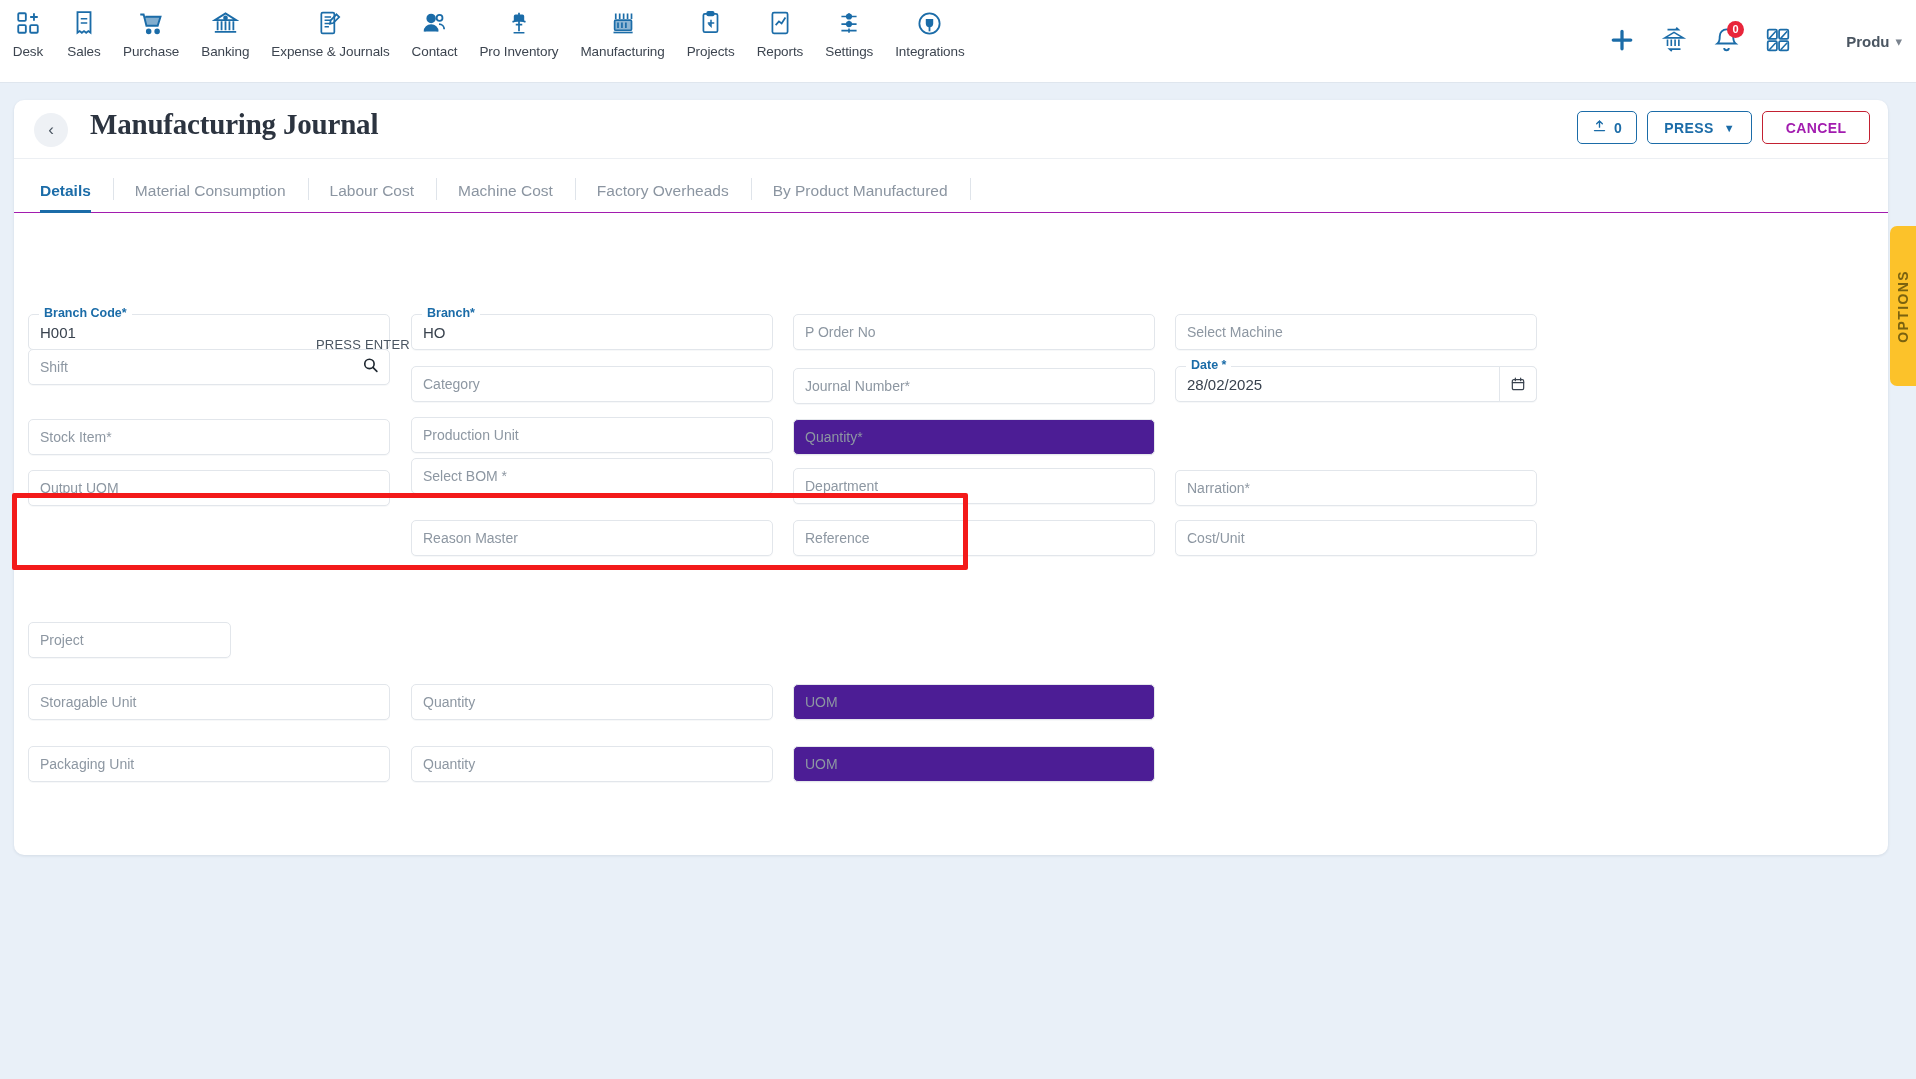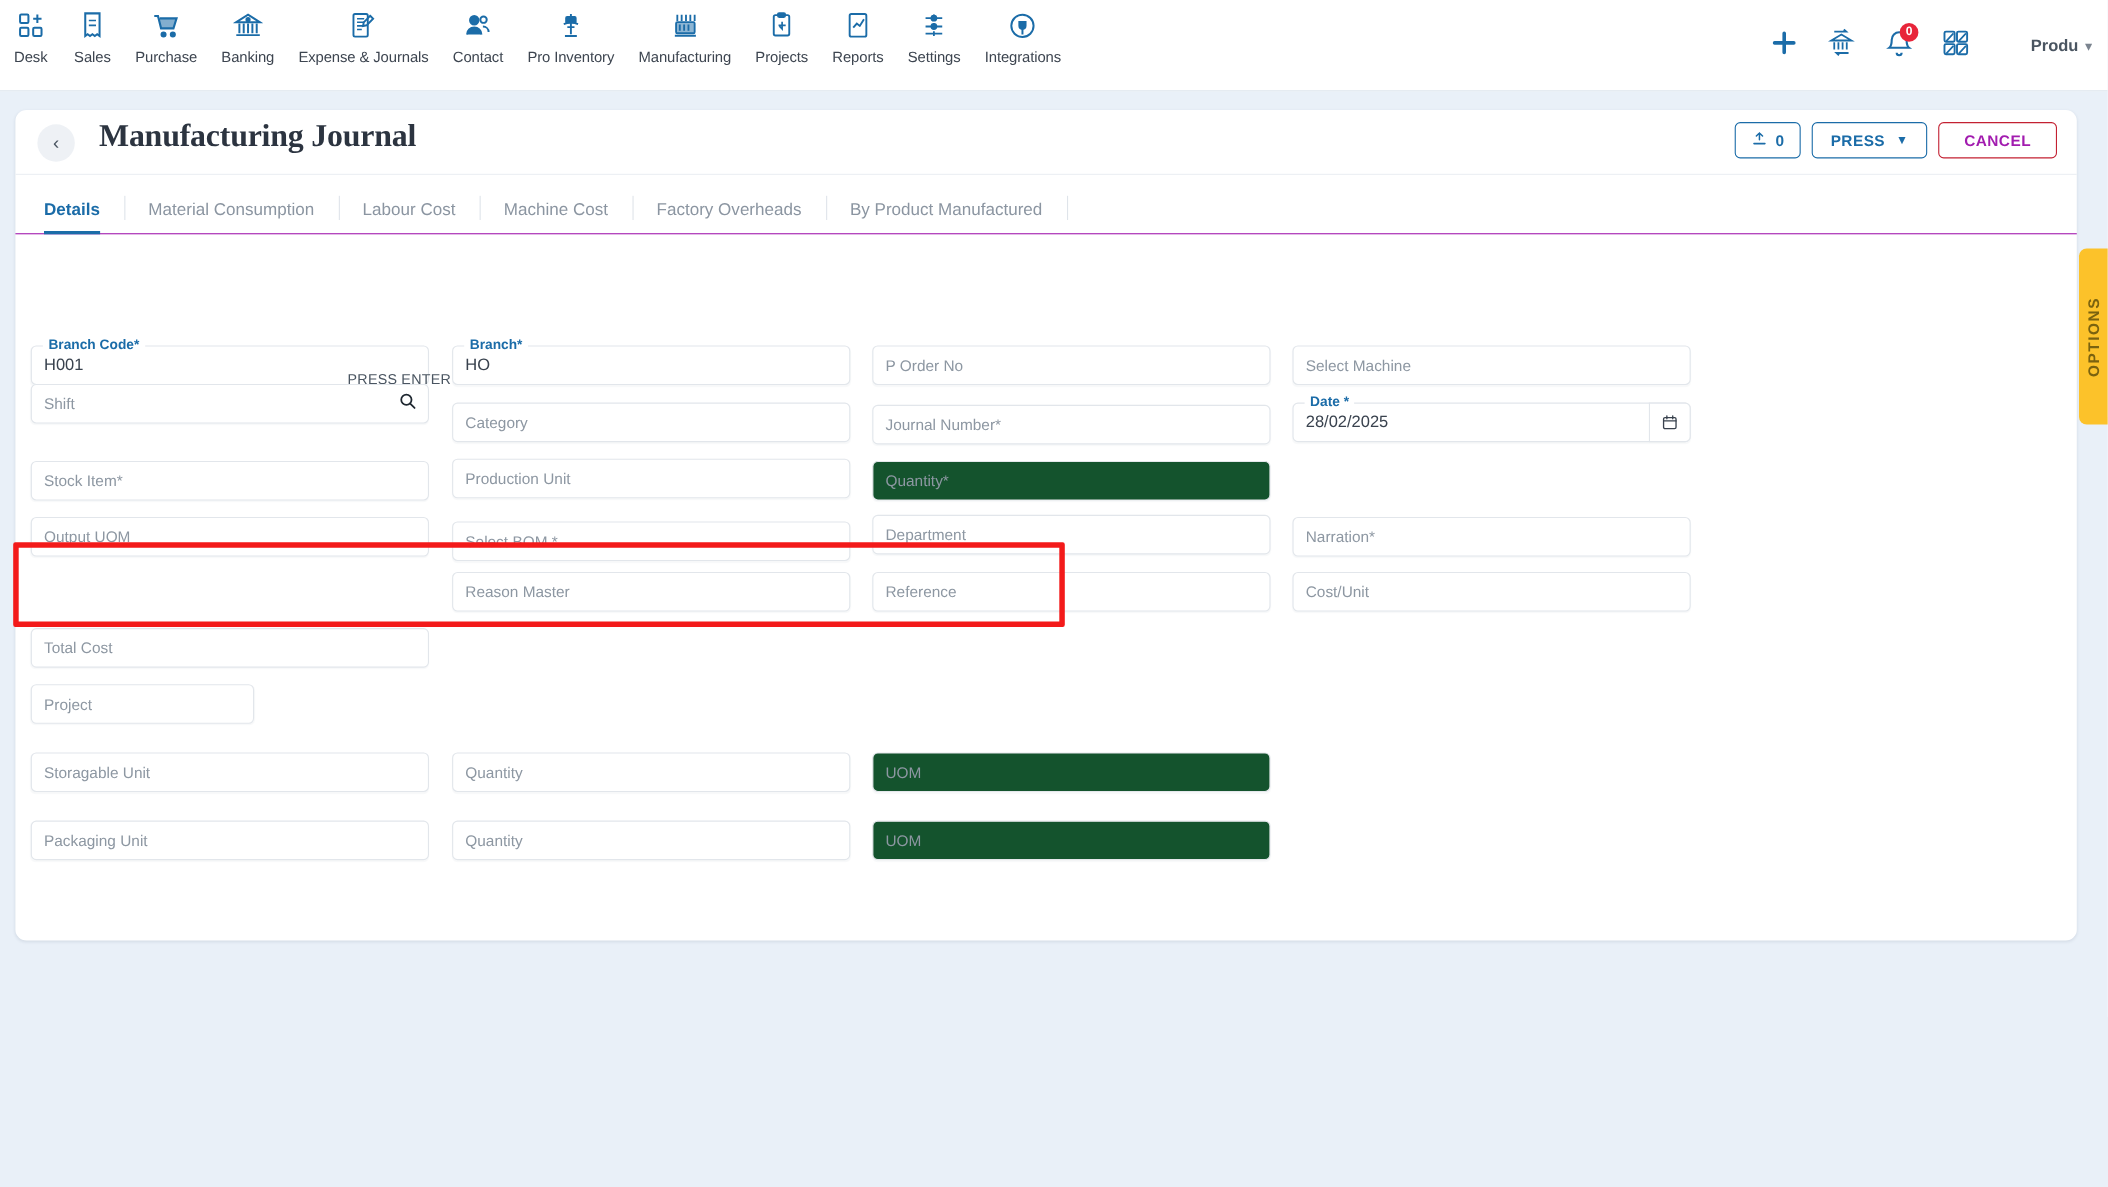--- a/index.html
+++ b/index.html
@@ -139,21 +139,21 @@
     padding: 26px 0 0 0;
   }
   .field {
     position: absolute;
     height: 36px;
     border: 1px solid #e2e6eb;
     border-radius: 5px;
     background: #fff;
     box-shadow: 0 1px 1px rgba(30,50,80,0.035);
   }
-  .field.disabled { background: #14532d; border-color: #e5e8ec; }
+  .field.disabled { background: #4c1d95; border-color: #e5e8ec; }
   .field .ph {
     position: absolute; left: 11px; top: 50%; transform: translateY(-50%);
     font-size: 14px; color: #8d97a2; white-space: nowrap;
   }
   .field .ph .req { color: #8d97a2; font-size: 14px; }
   .field .val {
     position: absolute; left: 11px; top: 50%; transform: translateY(-50%);
     font-size: 15px; color: #39424e; white-space: nowrap;
   }
   .field.filled { height: 36px; }
@@ -501,21 +501,21 @@
     </div>
 
     <div class="field disabled" style="left:779px; top:206px; width:362px;">
       <span class="ph"><span>Quantity</span><span class="req">*</span></span>
     </div>
 
     <div class="field" style="left:14px; top:257px; width:362px;">
       <span class="ph">Output UOM</span>
     </div>
 
-    <div class="field" style="left:397px; top:261px; width:362px;">
+    <div class="field" style="left:397px; top:245px; width:362px;">
       <span class="ph"><span>Select BOM</span> <span class="req">*</span></span>
     </div>
 
     <div class="field" style="left:779px; top:255px; width:362px;">
       <span class="ph">Department</span>
     </div>
 
     <div class="field" style="left:1161px; top:257px; width:362px;">
       <span class="ph"><span>Narration</span><span class="req">*</span></span>
     </div>
@@ -526,23 +526,20 @@
     </div>
 
     <div class="field" style="left:779px; top:307px; width:362px;">
       <span class="ph">Reference</span>
     </div>
 
     <div class="field" style="left:1161px; top:307px; width:362px;">
       <span class="ph">Cost/Unit</span>
     </div>
 
-    <div class="field" style="left:14px; top:358px; width:362px;">
-      <span class="ph">Total Cost</span>
-    </div>
 
     <div class="field" style="left:14px; top:409px; width:203px;">
       <span class="ph">Project</span>
     </div>
 
     <div class="field" style="left:14px; top:471px; width:362px;">
       <span class="ph">Storagable Unit</span>
     </div>
 
     <div class="field" style="left:397px; top:471px; width:362px;">

